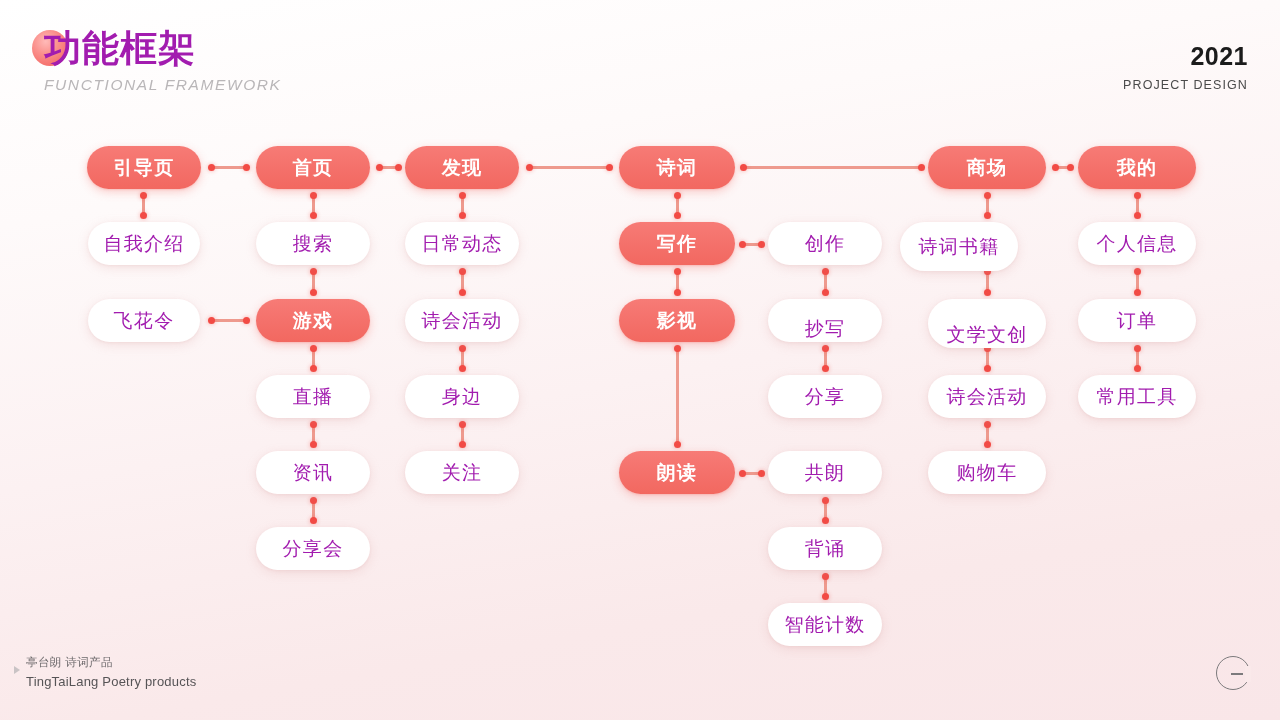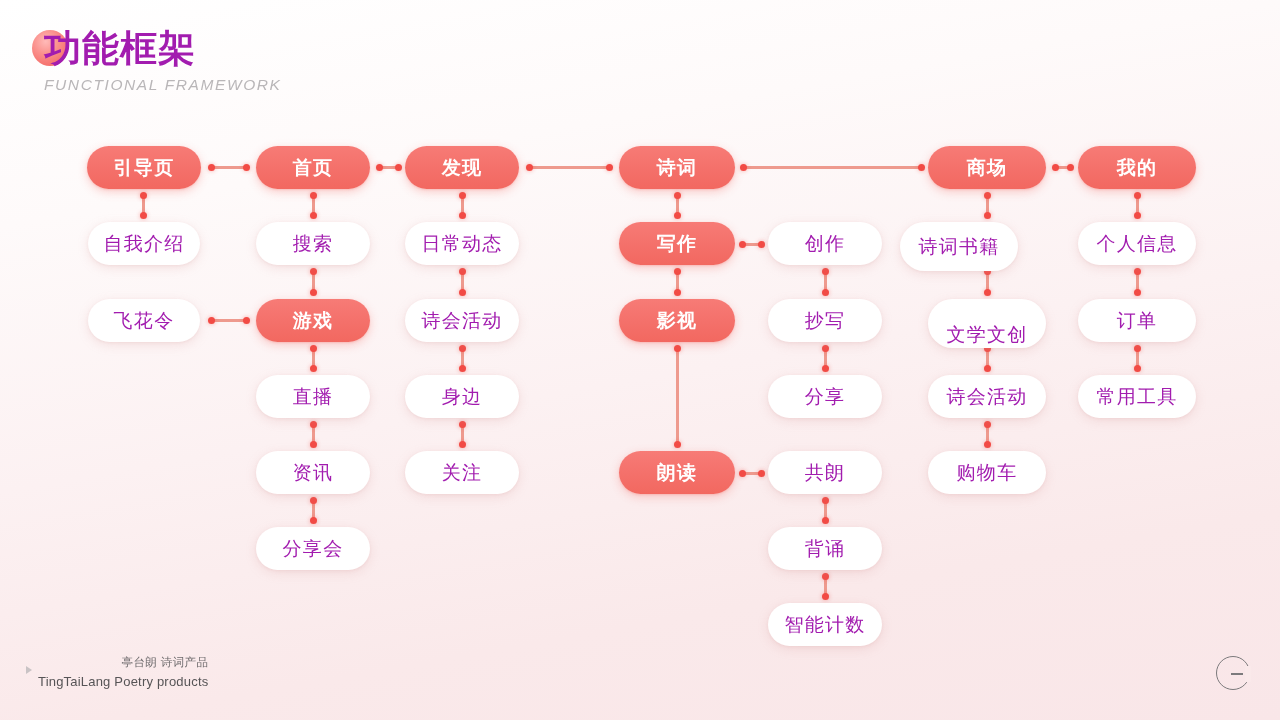--- a/index.html
+++ b/index.html
@@ -56,21 +56,21 @@
   .conn.h .bar{height:2.5px;top:2.2px;left:3px;right:3px;}
   .conn.h .dot{top:0;}
   .conn.h .dot.a{left:0;}
   .conn.h .dot.b{right:0;}
   .conn.v .bar{width:2.5px;left:2.2px;top:3px;bottom:3px;}
   .conn.v .dot{left:0;}
   .conn.v .dot.a{top:0;}
   .conn.v .dot.b{bottom:0;}
 
   
-  .ftr{position:absolute;left:38px;bottom:28px;line-height:1.55;text-align:right;}
+  .ftr{position:absolute;left:26px;bottom:28px;line-height:1.55;}
   .ftr-tri{
     position:absolute;left:-12px;top:12px;width:0;height:0;
     border-left:6px solid #C9C3C5;border-top:4px solid transparent;border-bottom:4px solid transparent;
   }
   .ftr-cn{font-size:11.5px;color:#6d6a6c;letter-spacing:.4px;}
   .ftr-en{font-size:13px;color:#565456;letter-spacing:.2px;}
   .corner{
     position:absolute;right:30px;bottom:30px;width:34px;height:34px;border-radius:50%;
     border:1.4px solid #7c7a7c;box-sizing:border-box;
   }
@@ -81,20 +81,24 @@
 <body>
 
 <div id="stage">
 
   <div class="hdr-left">
     <div class="hdr-dot"></div>
     <div class="hdr-title">功能框架</div>
     <div class="hdr-sub">FUNCTIONAL FRAMEWORK</div>
   </div>
 
+  <div class="hdr-right">
+    <div class="hdr-year">2021</div>
+    <div class="hdr-pd">PROJECT DESIGN</div>
+  </div>
 
   <div id="connector-layer">
       <div class="conn h" style="left: 208px; top: 164px; width: 42px; height: 7px;">
         <div class="bar"></div>
         <div class="dot a"></div>
         <div class="dot b"></div>
       </div>
       <div class="conn v" style="left: 140px; top: 192px; height: 27px; width: 7px;">
         <div class="bar"></div>
         <div class="dot a"></div>
@@ -302,21 +306,21 @@
       </div>
       <div class="node red" style="left: 619px; top: 299px; width: 116px; height: 43px;">
         <span>影视</span>
       </div>
       <div class="node red" style="left: 619px; top: 451px; width: 116px; height: 43px;">
         <span>朗读</span>
       </div>
       <div class="node white" style="left: 768px; top: 222px; width: 114px; height: 43px;">
         <span>创作</span>
       </div>
-      <div class="node white" style="left: 768px; top: 299px; width: 114px; height: 43px;">
+      <div class="node white" style="left: 768px; top: 299px; width: 114px; height: 43px; align-items: flex-end;">
         <span>抄写</span>
       </div>
       <div class="node white" style="left: 768px; top: 375px; width: 114px; height: 43px;">
         <span>分享</span>
       </div>
       <div class="node white" style="left: 768px; top: 451px; width: 114px; height: 43px;">
         <span>共朗</span>
       </div>
       <div class="node white" style="left: 768px; top: 527px; width: 114px; height: 43px;">
         <span>背诵</span>

